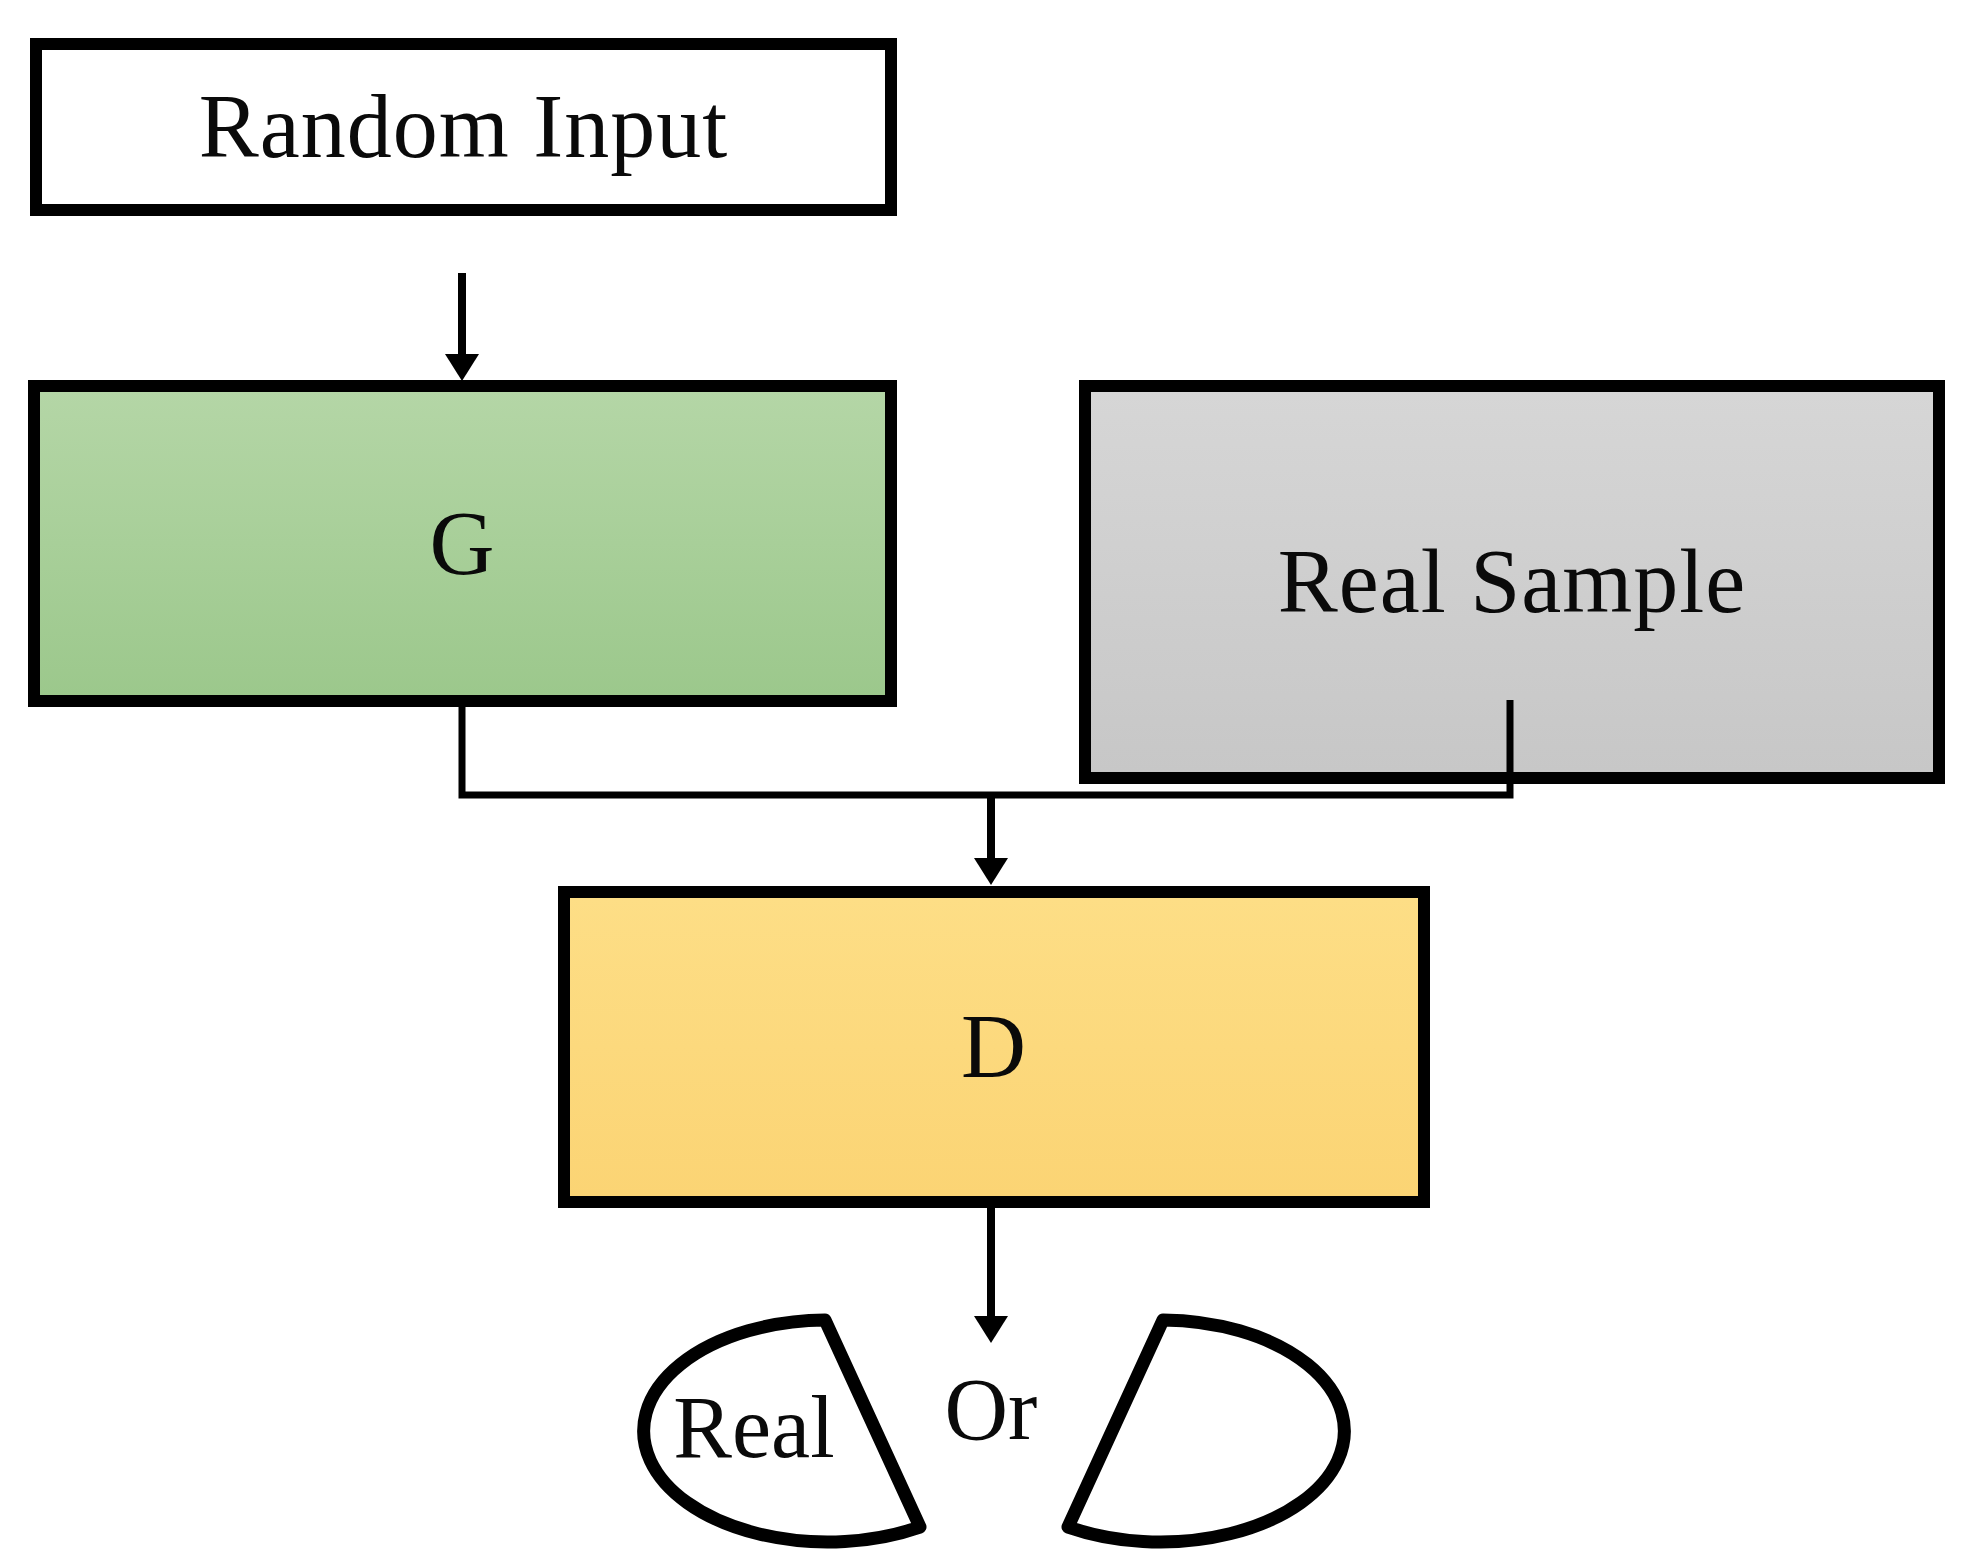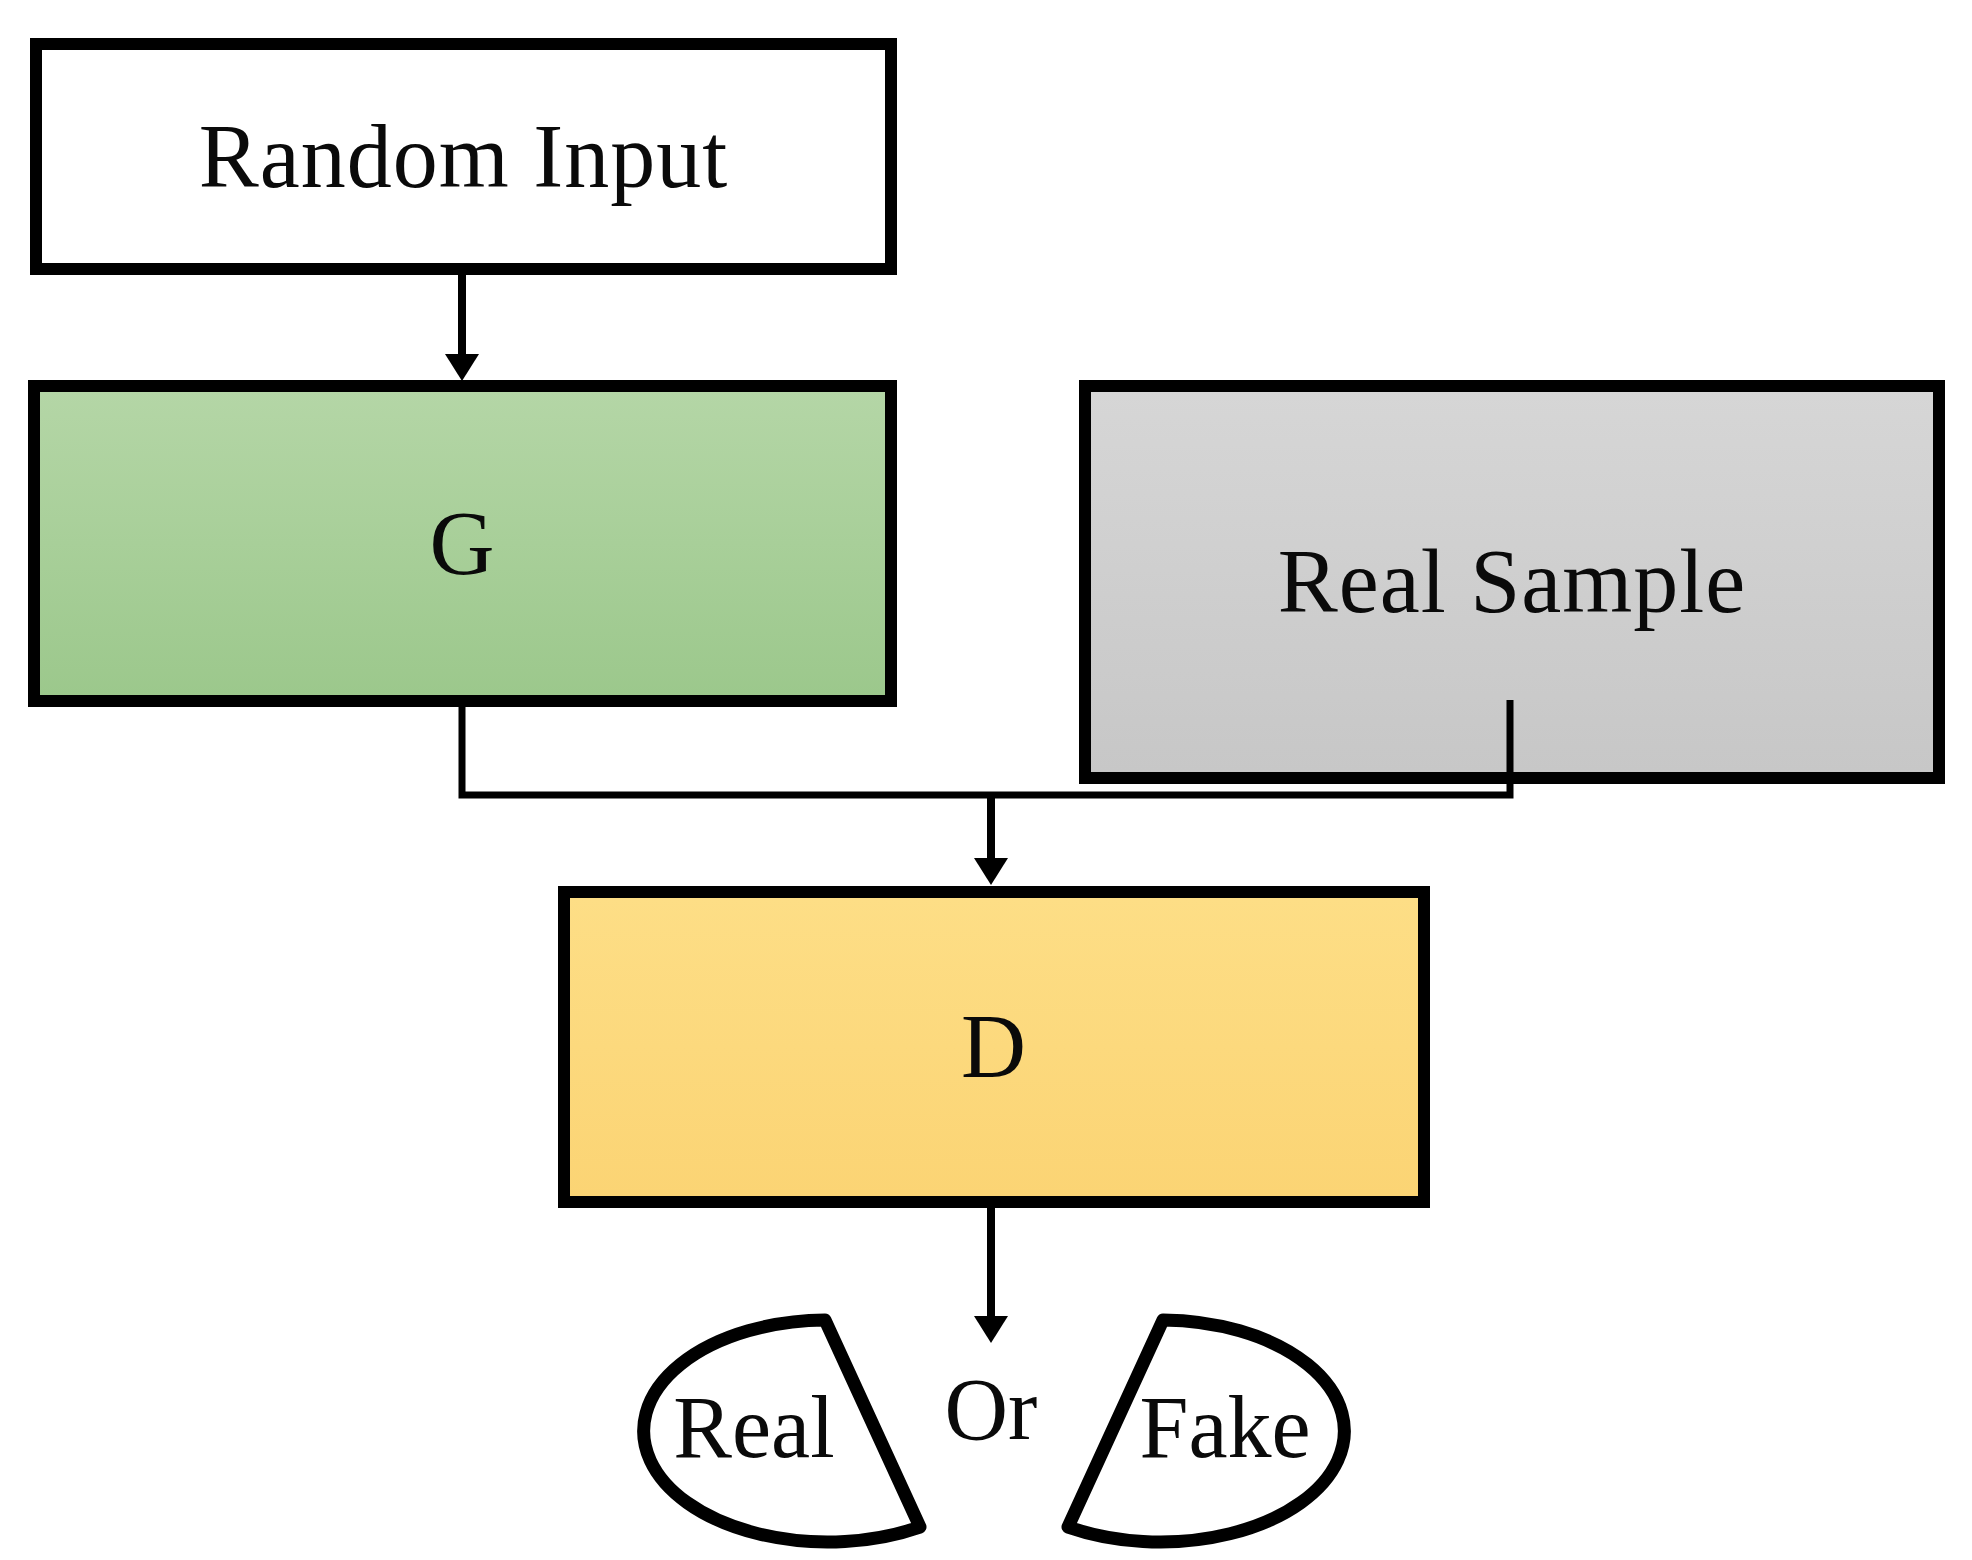--- a/index.html
+++ b/index.html
@@ -29,21 +29,21 @@
     position:absolute;
     box-sizing:border-box;
     border:12px solid var(--node-border);
     display:flex;align-items:center;justify-content:center;
     font-size:90px;
     letter-spacing:1px;
     line-height:1;
     white-space:nowrap;
   }
   .node-random-input{
-    left:30px;top:38px;width:867px;height:237px;
+    left:30px;top:38px;width:867px;height:178px;
     background:var(--random-input-fill);
   }
   .node-generator{
     left:28px;top:380px;width:869px;height:327px;
     background:linear-gradient(to bottom, var(--generator-fill-top), var(--generator-fill-bottom));
   }
   .node-real-sample{
     left:1079px;top:380px;width:866px;height:404px;
     background:linear-gradient(to bottom, var(--real-sample-fill-top), var(--real-sample-fill-bottom));
   }
@@ -117,15 +117,14 @@
 
     <path class="blob" d="M 825 1320 A 184 111 0 1 0 920 1527 Z"></path>
 
     <path class="blob" d="M 1163 1320 A 184 111 0 1 1 1068 1527 Z"></path>
   </svg>
 
   <div class="floating-label label-real">Real</div>
 
   <div class="floating-label label-or">Or</div>
 
-  <div class="floating-label label-fake">Fake</div>
 
 </div>
 
 </body></html>

